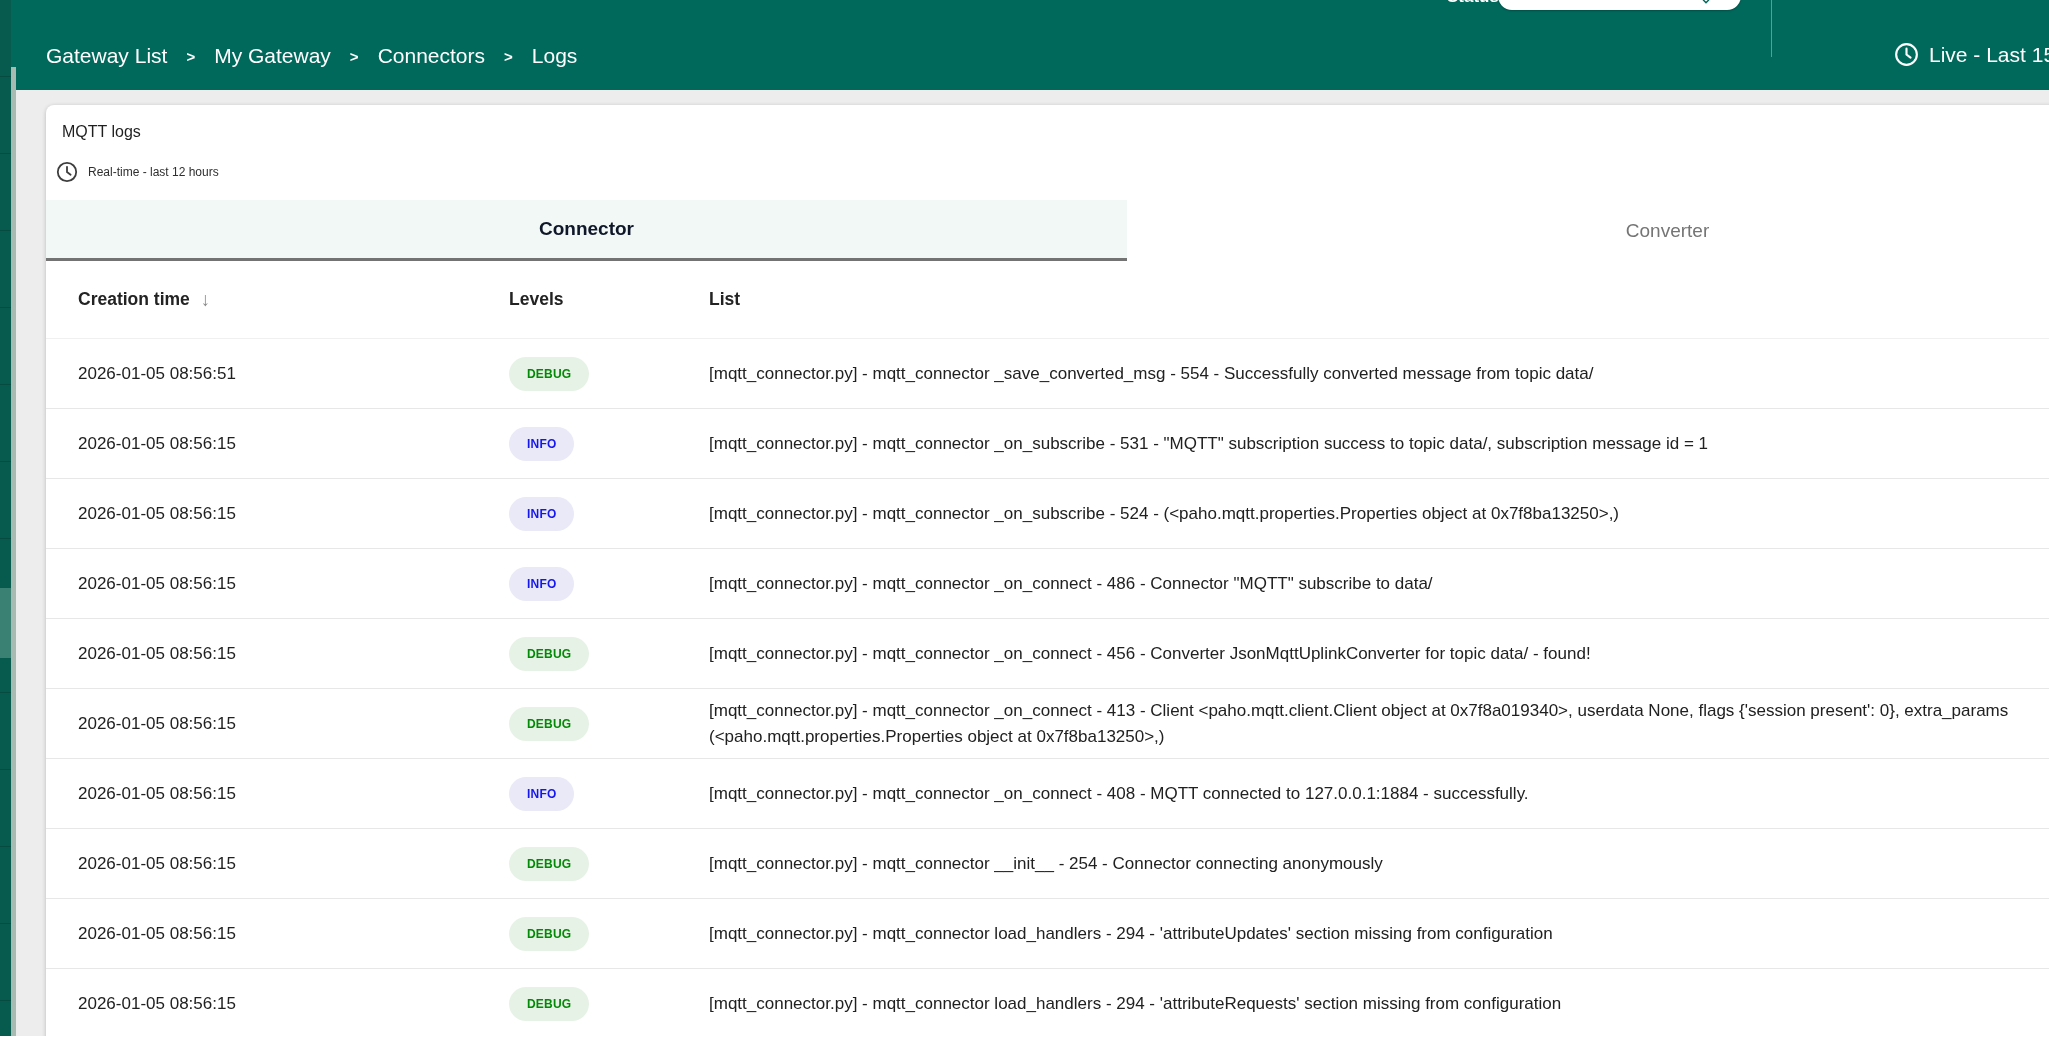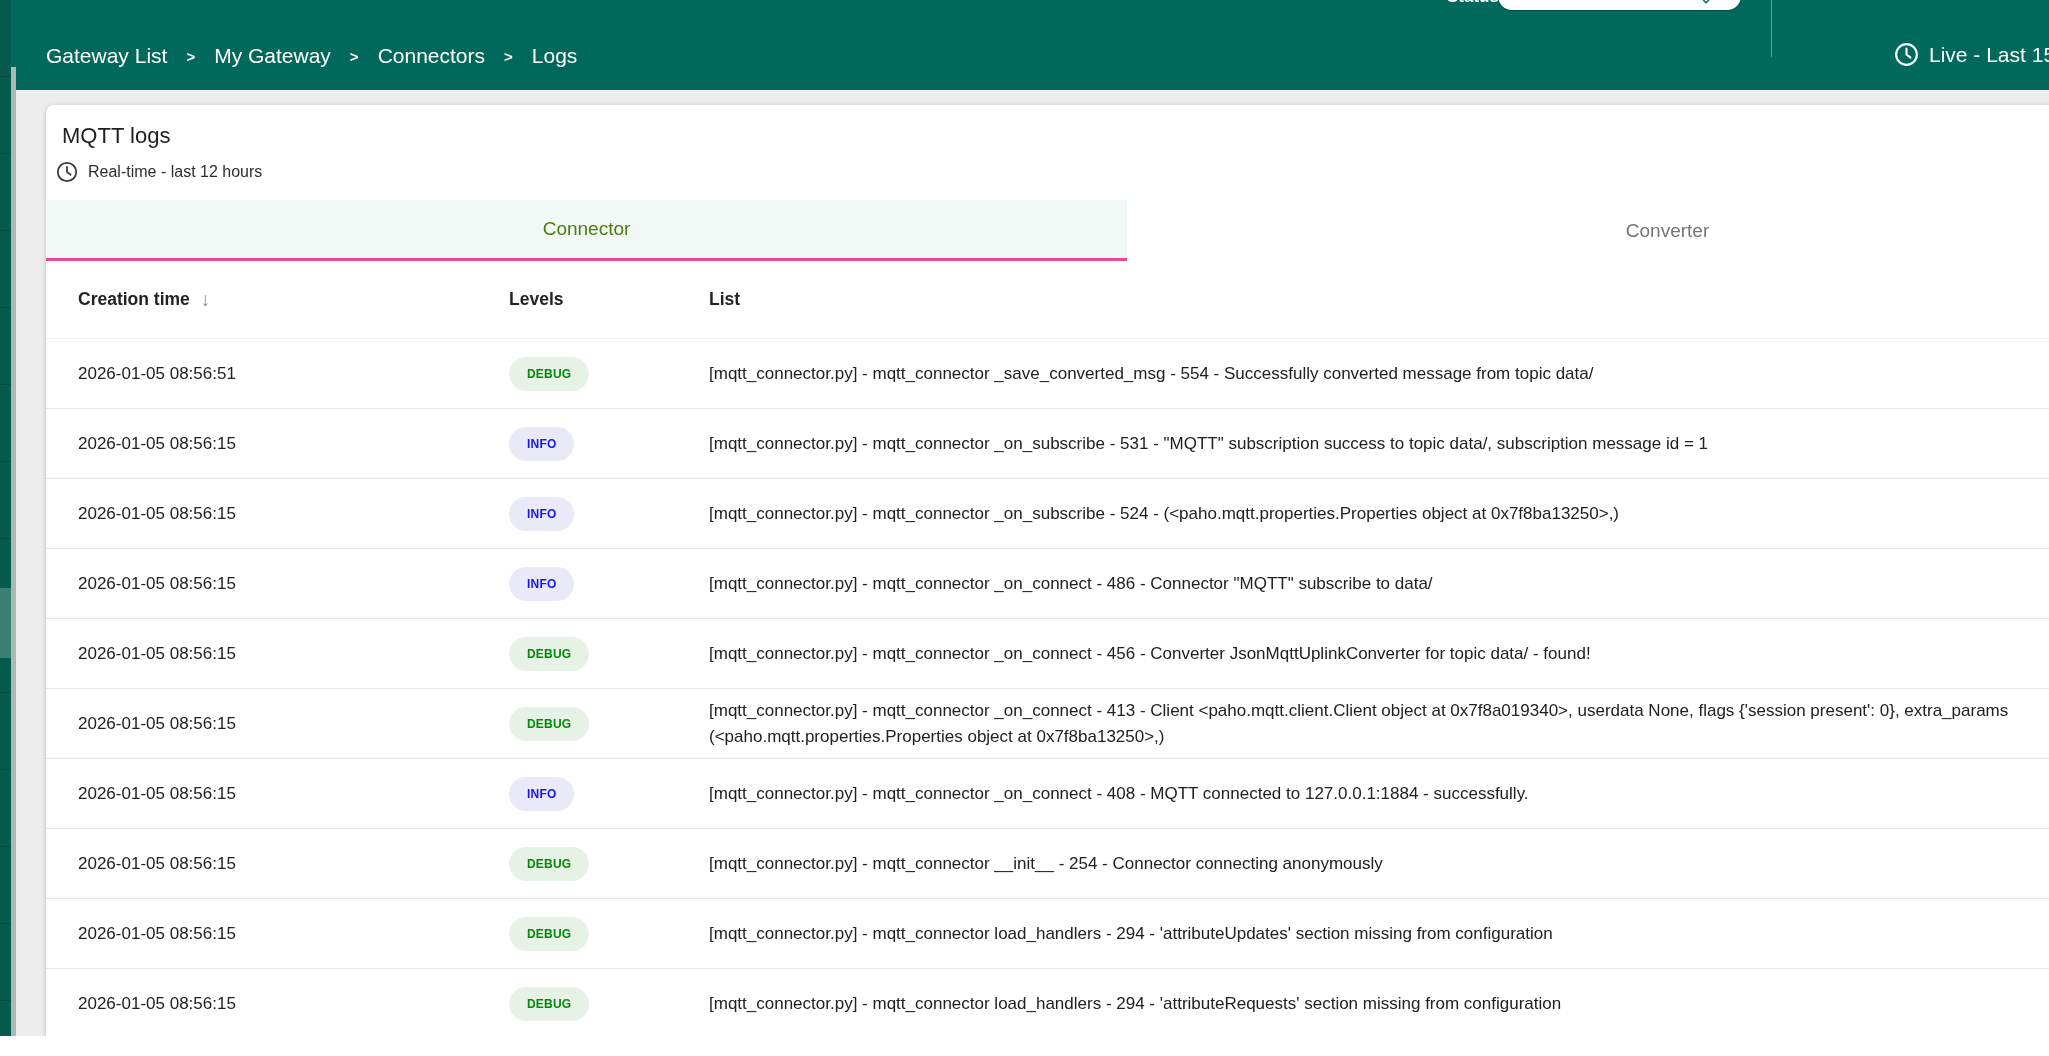--- a/index.html
+++ b/index.html
@@ -20,27 +20,27 @@
 
   
   .strip-dark{position:absolute;left:0;top:0;width:11px;height:1056px;background:#075a4e;
     background-image:repeating-linear-gradient(to bottom, transparent 0 76px, rgba(0,0,0,.18) 76px 77px);}
   .strip-thumb{position:absolute;left:0;top:588px;width:11px;height:70px;background:#3a8173;}
   .strip-scroll{position:absolute;left:11px;top:67px;width:5px;height:989px;background:#a7bbb2;}
 
   
   .card{position:absolute;left:46px;top:105px;width:2014px;height:990px;background:#fff;
     border-radius:8px 8px 0 0;box-shadow:0 1px 4px rgba(0,0,0,.22);}
-  .card-title{position:absolute;left:16px;top:18px;font-size:22px;color:#1f1f1f;}
-  .card-subtitle{position:absolute;left:9px;top:55px;display:flex;align-items:center;gap:9px;font-size:16px;color:#2e2e2e;}
+  .card-title{position:absolute;left:16px;top:18px;font-size:16px;color:#1f1f1f;}
+  .card-subtitle{position:absolute;left:9px;top:55px;display:flex;align-items:center;gap:9px;font-size:12px;color:#2e2e2e;}
 
   
   .tabs{position:absolute;left:0;top:95px;width:2014px;height:61px;display:flex;overflow:hidden;}
   .tab{width:1081px;flex:none;display:flex;align-items:center;justify-content:center;font-size:19px;cursor:pointer;box-sizing:border-box;}
-  .tab.active{background:#f2f8f5;color:#4d7c0f;font-weight:normal;border-bottom:3px solid #ec4899;}
+  .tab.active{background:#f2f8f5;color:#0f172a;font-weight:bold;border-bottom:3px solid #737373;}
   .tab.inactive{color:#757575;}
 
   
   .thead{position:absolute;left:0;top:156px;width:2014px;height:78px;display:flex;align-items:center;
     font-weight:bold;font-size:17.5px;color:#232323;border-bottom:1px solid #f0f0f0;box-sizing:border-box;}
   .tbody{position:absolute;left:0;top:234px;width:2014px;}
   .col-time{width:431px;padding-left:32px;flex:none;display:flex;align-items:center;}
   .col-level{width:200px;flex:none;}
   .col-news{flex:1;padding-right:16px;}
   .sort-arrow{color:#8c8c8c;font-size:19px;margin-left:11px;font-weight:normal;}

